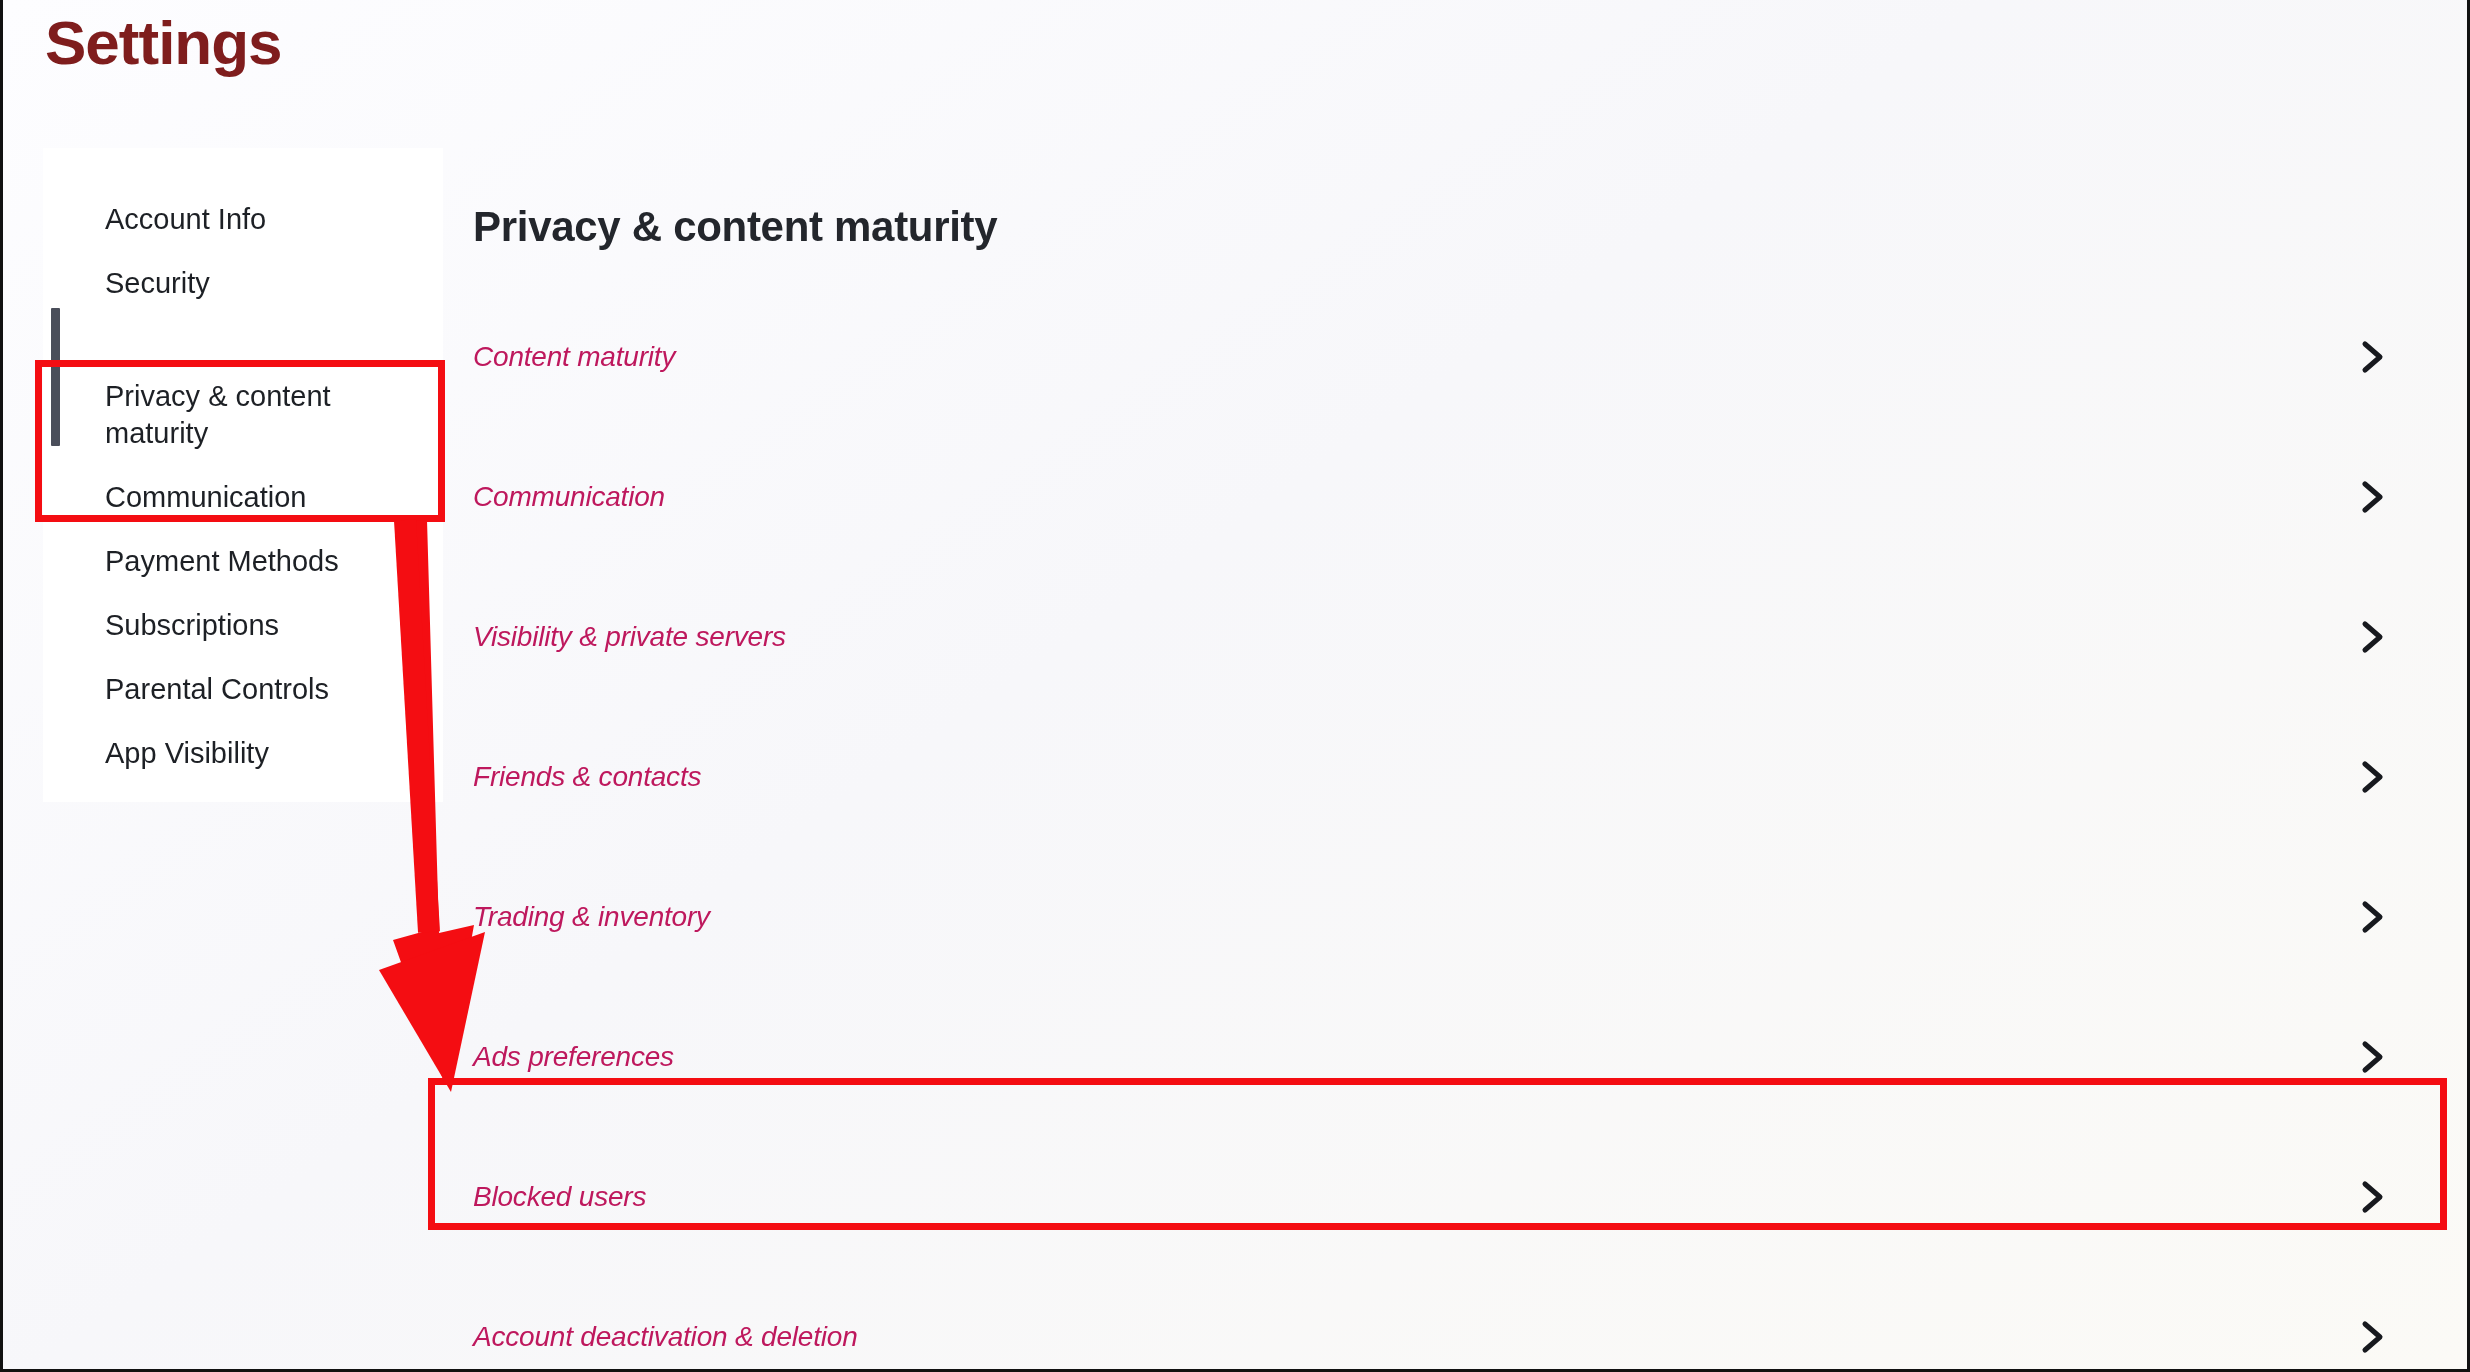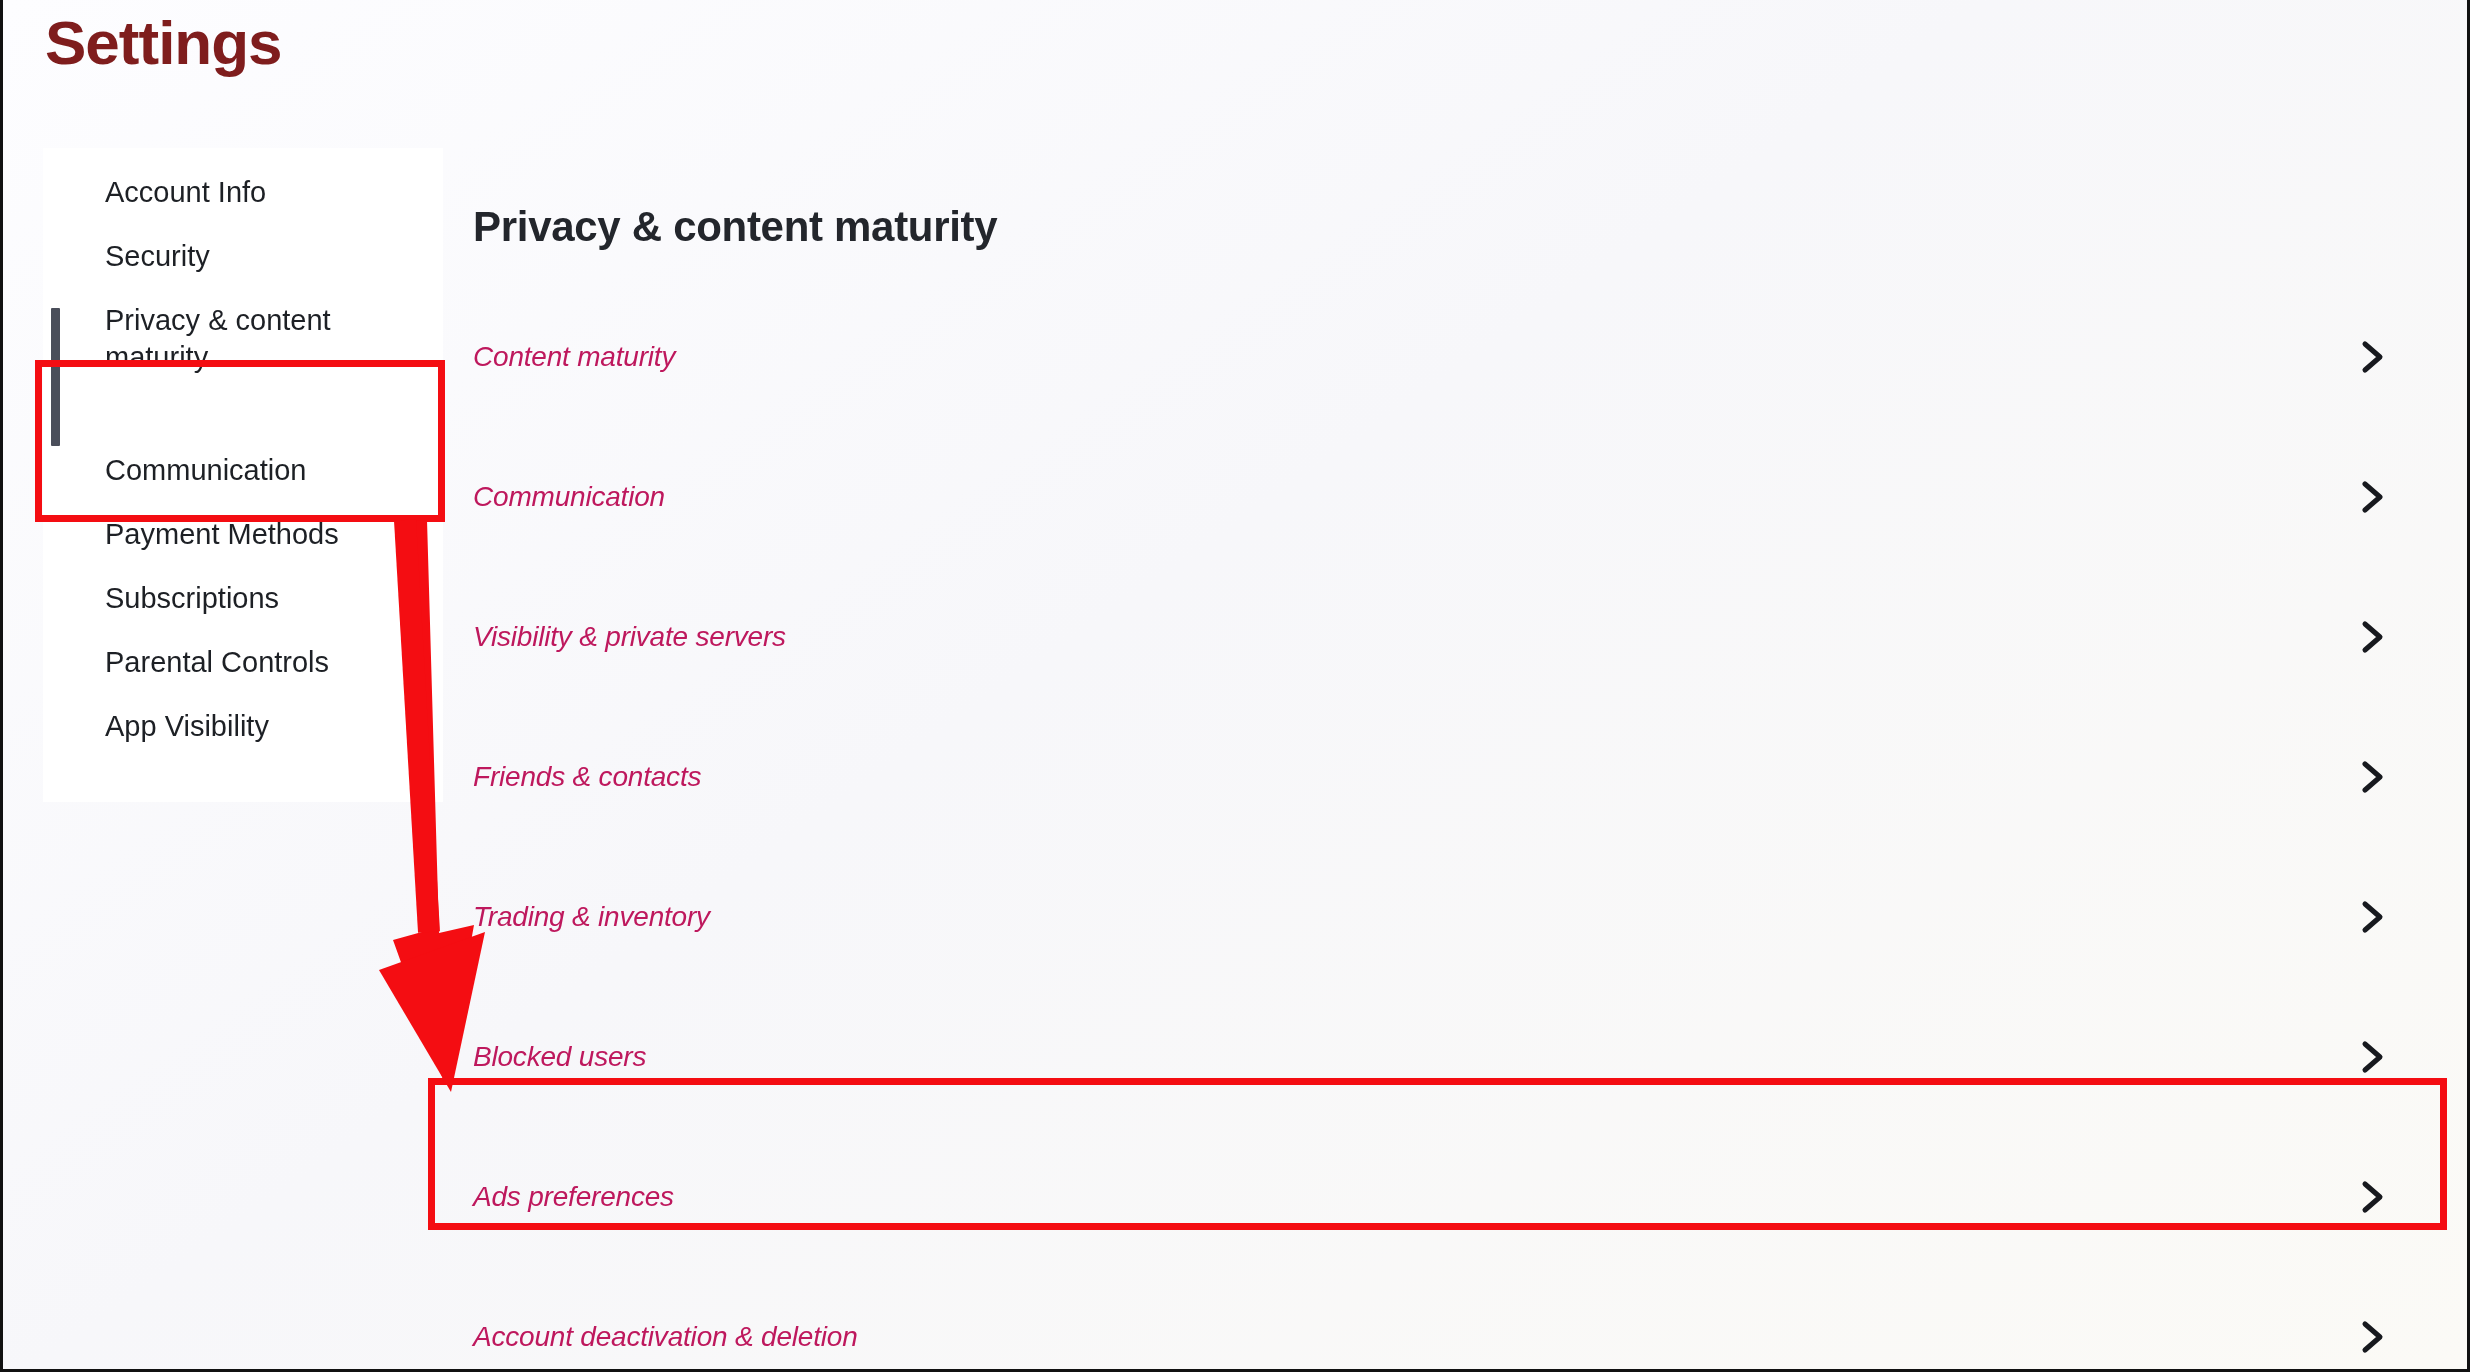--- a/index.html
+++ b/index.html
@@ -49,21 +49,21 @@
     width: 400px;
     background: #ffffff;
     padding: 26px 0 30px 0;
     box-sizing: border-box;
   }
   .side-item {
     position: relative;
     padding: 0 0 0 62px;
     min-height: 64px;
     display: flex;
-    align-items: flex-start;
+    align-items: flex-end;
     font-size: 29px;
     color: #1d2025;
     line-height: 1.28;
     box-sizing: border-box;
   }
   .side-item .side-label {
     display: block;
     max-width: 300px;
   }
   .side-item.active {
@@ -242,30 +242,30 @@
       <div class="row">
         <span class="row-label">Trading &amp; inventory</span>
         <span class="chev">
           <svg viewBox="0 0 34 34" width="34" height="34" aria-hidden="true">
             <path d="M10 4 L25 17 L10 30" fill="none" stroke="#17191e" stroke-width="5" stroke-linecap="round" stroke-linejoin="round"></path>
           </svg>
         </span>
       </div>
 
       <div class="row">
+        <span class="row-label">Ads preferences</span>
+        <span class="chev">
+          <svg viewBox="0 0 34 34" width="34" height="34" aria-hidden="true">
+            <path d="M10 4 L25 17 L10 30" fill="none" stroke="#17191e" stroke-width="5" stroke-linecap="round" stroke-linejoin="round"></path>
+          </svg>
+        </span>
+      </div>
+
+      <div class="row">
         <span class="row-label">Blocked users</span>
-        <span class="chev">
-          <svg viewBox="0 0 34 34" width="34" height="34" aria-hidden="true">
-            <path d="M10 4 L25 17 L10 30" fill="none" stroke="#17191e" stroke-width="5" stroke-linecap="round" stroke-linejoin="round"></path>
-          </svg>
-        </span>
-      </div>
-
-      <div class="row">
-        <span class="row-label">Ads preferences</span>
         <span class="chev">
           <svg viewBox="0 0 34 34" width="34" height="34" aria-hidden="true">
             <path d="M10 4 L25 17 L10 30" fill="none" stroke="#17191e" stroke-width="5" stroke-linecap="round" stroke-linejoin="round"></path>
           </svg>
         </span>
       </div>
 
       <div class="row">
         <span class="row-label">Account deactivation &amp; deletion</span>
         <span class="chev">

